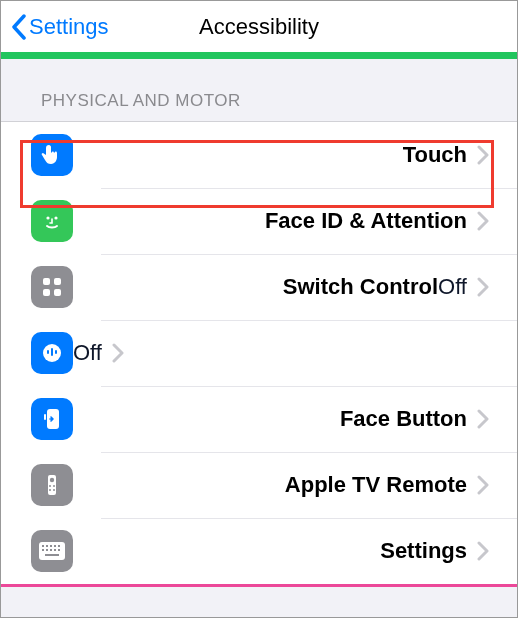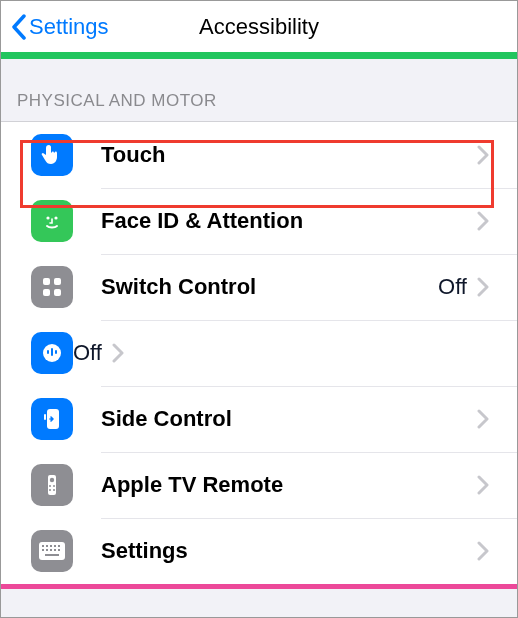--- a/index.html
+++ b/index.html
@@ -34,30 +34,31 @@
     }
     .nav-title {
       position: absolute;
       left: 50%;
       transform: translateX(-50%);
       font-size: 22px;
       font-weight: 400;
       color: #000;
     }
     .section-header {
-      padding: 32px 30px 10px 16px;
+      padding: 32px 30px 10px 40px;
       font-size: 17px;
       font-weight: 400;
       letter-spacing: 0.5px;
       color: #8a8a8e;
     }
     .list {
       background: #fff;
       border-top: 1px solid #d1d1d6;
-      border-bottom: 5px solid #ec4899;
+      border-bottom: 3px solid #ec4899;
+      text-align: right;
     }
     .row {
       display: flex;
       align-items: center;
       height: 66px;
       padding: 0 28px 0 30px;
       position: relative;
       cursor: pointer;
     }
     .row + .row::before {
@@ -188,21 +189,21 @@
   </div>
 
   <div class="row">
     <div class="icon-box bg-blue">
       <svg width="26" height="26" viewBox="0 0 26 26">
           <rect x="8" y="3" width="12" height="20" rx="3" fill="#fff"></rect>
           <rect x="5" y="8" width="2" height="6" rx="1" fill="#fff"></rect>
           <path d="M14 13h-3m3 0l-2-2m2 2l-2 2" stroke="#007aff" stroke-width="1.6" fill="none" stroke-linecap="round" stroke-linejoin="round"></path>
         </svg>
     </div>
-    <div class="row-label">Side Control</div>
+    <div class="row-label">Face Button</div>
     <div class="row-value"></div>
     <span class="chevron">
       <svg width="12" height="20" viewBox="0 0 12 20">
           <path d="M2 2 L10 10 L2 18" stroke="#c7c7cc" stroke-width="3" fill="none" stroke-linecap="round" stroke-linejoin="round"></path>
         </svg>
     </span>
   </div>
 
   <div class="row">
     <div class="icon-box bg-grey">

